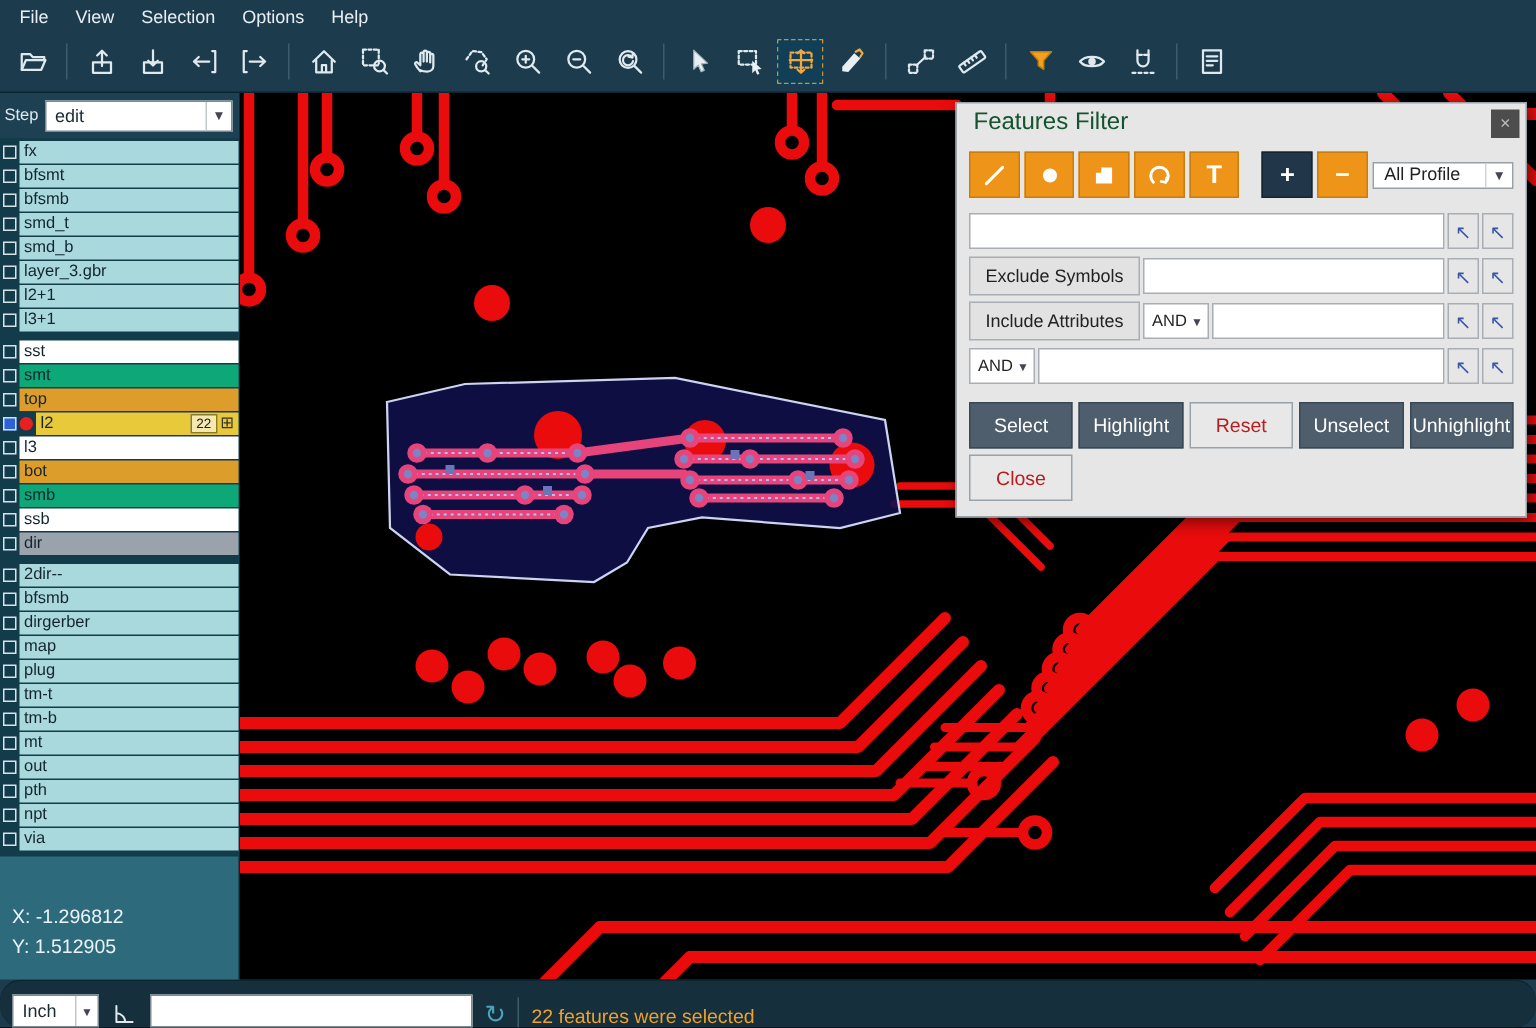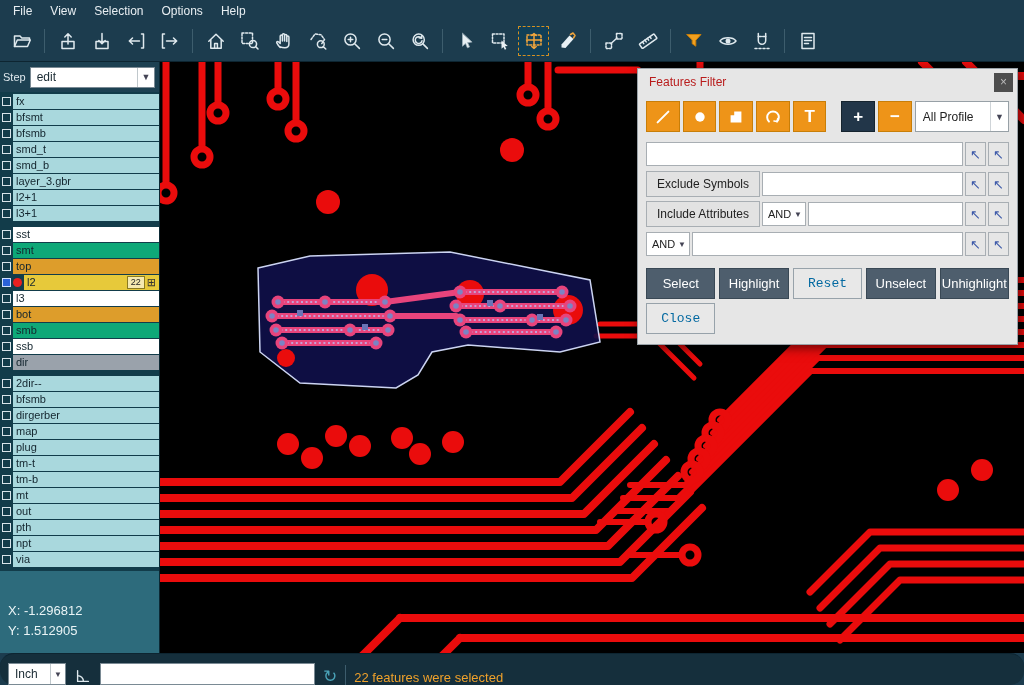--- a/index.html
+++ b/index.html
@@ -43,41 +43,41 @@
   .layer-grid { font-size:11px; color:#333; margin-left:2px; line-height:11px; }
   .sidebar-bottom { flex:1; display:flex; flex-direction:column; justify-content:flex-end; padding:0 8px 12px 8px; color:#eaf4f6; font-size:13px; line-height:20px; }
 
   
   .canvas { position:relative; flex:1; background:#000; overflow:hidden; }
   .canvas svg.pcb { position:absolute; inset:0; width:100%; height:100%; }
 
   
   .dialog { position:absolute; left:637px; top:68px; width:381px; background:#e6e6e6; border:1px solid #9aa2a8; box-shadow:2px 3px 10px rgba(0,0,0,.55); z-index:5; }
   .dlg-title { height:26px; display:flex; align-items:center; padding:0 4px 0 11px; }
-  .dlg-title-text { color:#b91c1c; font-size:12px; }
+  .dlg-title-text { color:#14532d; font-size:16px; }
   .dlg-close { margin-left:auto; width:19px; height:19px; background:#4d4d4d; color:#bbb; font-size:12px; display:flex; align-items:center; justify-content:center; }
   .dlg-body { padding:6px 8px 10px 8px; }
   .tool-row { display:flex; align-items:center; gap:3px; }
   .tool-btn { width:34px; height:31px; display:flex; align-items:center; justify-content:center; border:1px solid #c87e08; background:var(--accent-orange); }
   .tool-btn.navy { background:#223649; border-color:#16242f; margin-left:12px; }
   .tool-btn.navy + .tool-btn { border-color:#c87e08; }
   .tg-text { color:#fff; font-size:17px; font-weight:bold; line-height:1; }
-  .profile-select { margin-left:auto; width:95px; height:31px; background:#fff; border:1px solid #97a0a6; display:flex; align-items:center; padding-left:7px; font-size:12px; color:#222; }
+  .profile-select { margin-left:auto; width:95px; height:18px; background:#fff; border:1px solid #97a0a6; display:flex; align-items:flex-start; padding-left:7px; font-size:12px; color:#222; }
   .profile-select .chev { margin-left:auto; width:18px; height:100%; border-left:1px solid #cfd4d8; display:flex; align-items:center; justify-content:center; font-size:9px; color:#445; }
   .filter-rows { margin-top:8px; display:flex; flex-direction:column; gap:2px; }
   .f-row { display:flex; align-items:center; height:28px; gap:2px; }
   .f-label { width:114px; height:26px; background:#e2e2e2; border:1px solid #a8aeb3; display:flex; align-items:center; justify-content:center; font-size:12px; color:#222; flex:0 0 auto; }
   .f-and { width:44px; height:24px; background:#fff; border:1px solid #a8aeb3; display:flex; align-items:center; padding-left:5px; font-size:11px; color:#222; flex:0 0 auto; }
   .f-and .chev { margin-left:auto; font-size:8px; color:#445; padding-right:3px; }
   .f-input { flex:1; height:24px; background:#fff; border:1px solid #a8aeb3; font-size:12px; padding:0 4px; min-width:0; }
   .f-pick { width:21px; height:24px; background:#e6e6e6; border:1px solid #a8aeb3; display:flex; align-items:center; justify-content:center; font-size:13px; color:#3a57a8; flex:0 0 auto; }
   .action-grid { margin-top:10px; display:grid; grid-template-columns:1fr 1fr 1fr 1fr 1fr; gap:4px; }
   .act-btn { height:31px; display:flex; align-items:center; justify-content:center; font-size:13px; }
   .act-dark { background:#4e5e6d; border:1px solid #394855; color:#fff; }
-  .act-light { background:#e8e8e8; border:1px solid #97a2aa; color:#0369a1;font-family:Liberation Mono, monospace; }
+  .act-light { background:#e8e8e8; border:1px solid #97a2aa; color:#b91c1c; }
 
   
   .statusbar { height:32px; background:var(--chrome-dark); display:flex; align-items:flex-end; padding:0 8px; gap:8px; flex:0 0 auto; border-top:1px solid #0d2531;border-radius:14px; }
   .unit-select { width:58px; height:22px; background:#fff; border:1px solid #7a8a94; display:flex; align-items:center; padding-left:6px; font-size:12px; color:#1a2a33; }
   .unit-select .chev { margin-left:auto; width:15px; height:100%; border-left:1px solid #c0c8cc; display:flex; align-items:center; justify-content:center; font-size:8px; color:#445; }
   .status-input { width:215px; height:22px; background:#fff; border:1px solid #7a8a94; font-size:12px; padding:0 5px; }
   .refresh { color:#4aa3b8; font-size:17px; line-height:1; }
   .vsep { width:1px; height:20px; background:#3d5d6d; }
   .status-msg { color:var(--status-orange); font-size:13px; }
 </style>

